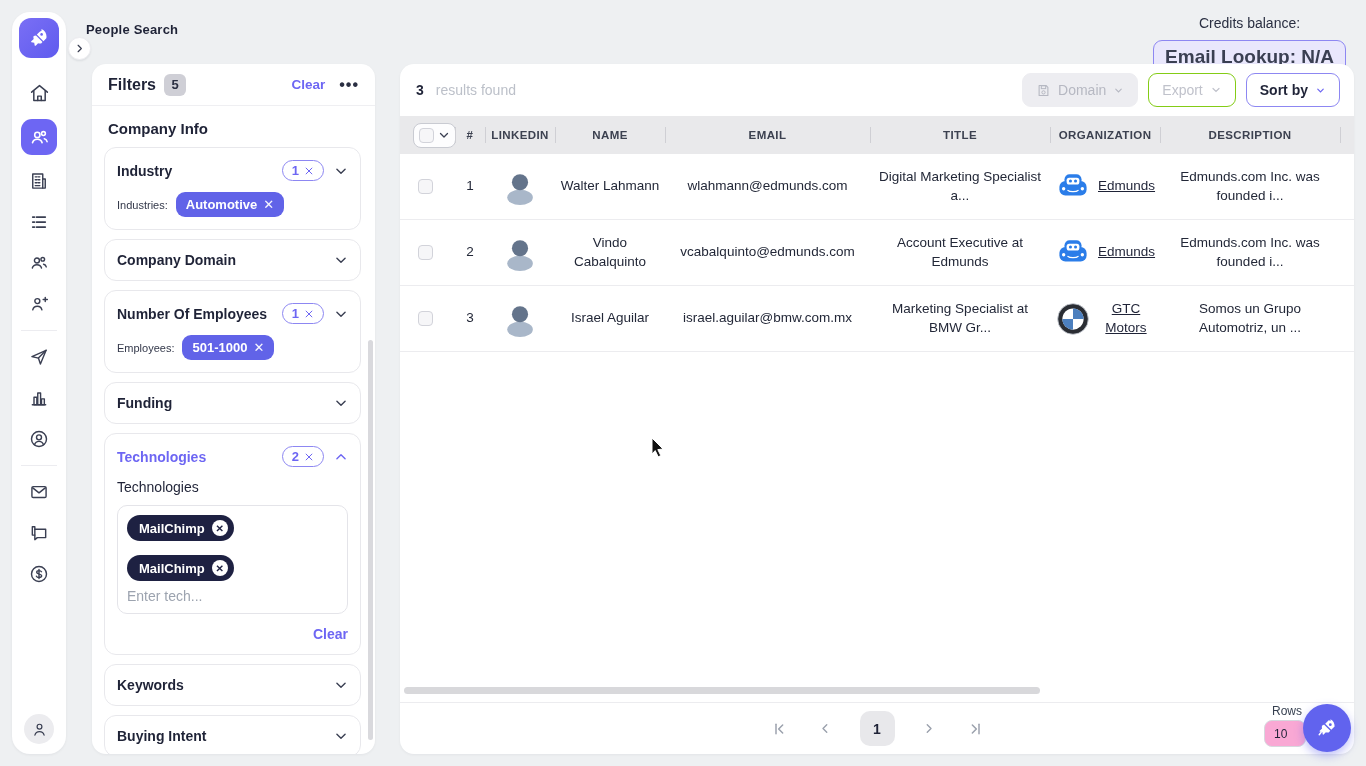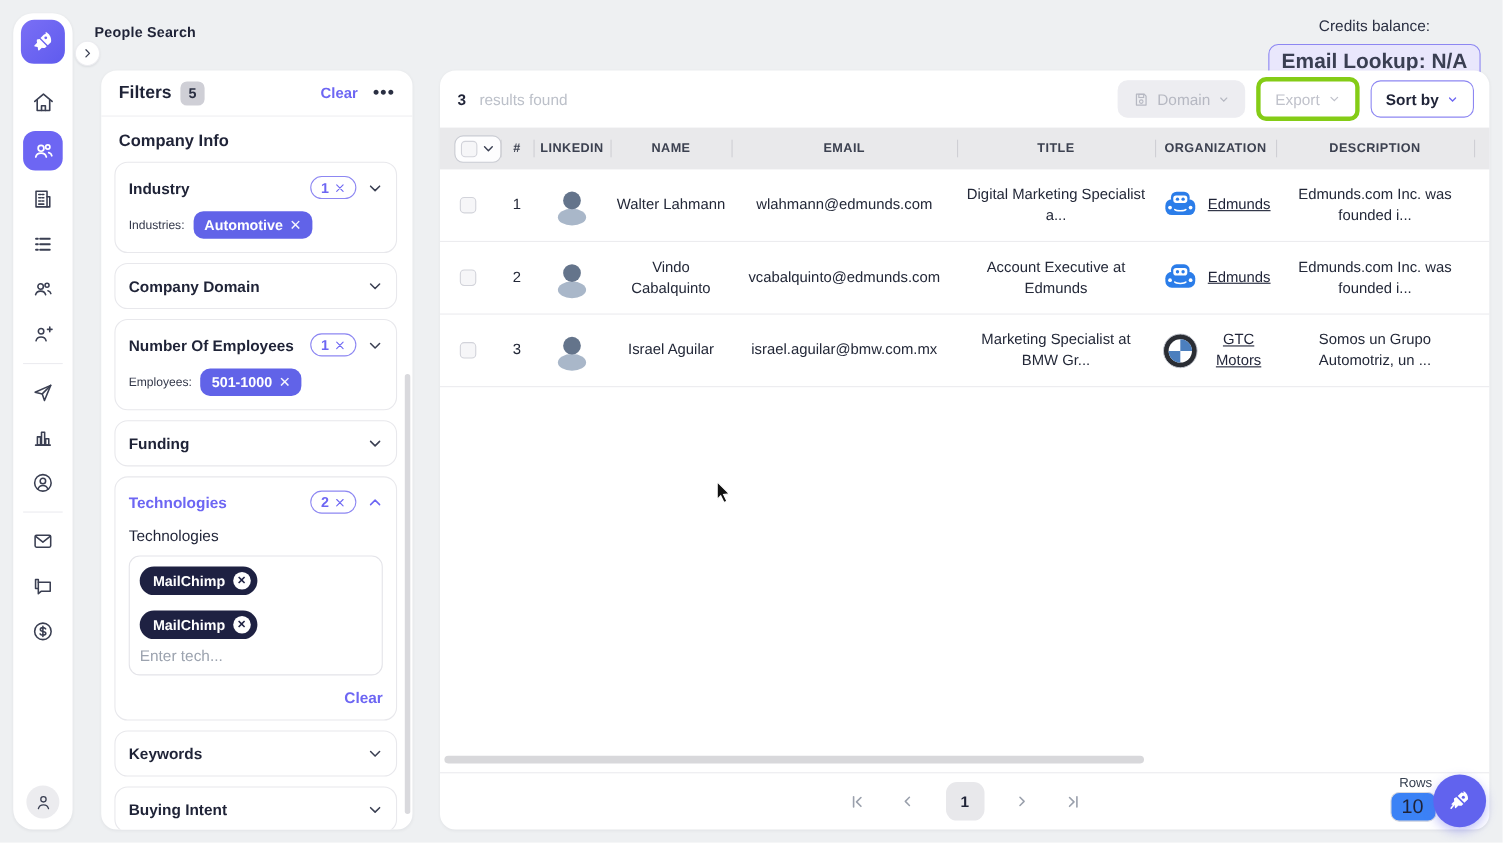--- a/index.html
+++ b/index.html
@@ -56,21 +56,21 @@
   .filters-scrollbar { position:absolute; right:2px; top:276px; width:5px; height:400px; border-radius:3px; background:#d9d9dd; cursor:grab; }
 
   
   .main-panel { position:absolute; left:400px; top:64px; width:954px; height:690px; background:#fff; border-radius:14px; box-shadow:0 1px 3px rgba(16,24,40,.05); }
   .toolbar { height:52px; display:flex; align-items:center; padding:0 14px 0 16px; gap:10px; }
   .results-count { font-size:14px; font-weight:700; color:#1f2337; }
   .results-text { font-size:14px; color:#bcc0c9; margin-left:2px; }
   .toolbar-spacer { flex:1; }
   .btn { display:flex; align-items:center; gap:7px; border-radius:9px; font-size:14px; padding:8px 13px; cursor:pointer; }
   .btn-actions { background:#ededf1; color:#b6b8c2; border:1px solid #ededf1; }
-  .btn-export { background:#fff; color:#c0c2cb; border:4px solid #84cc16; }
+  .btn-export { background:#fff; color:#c0c2cb; border:1px solid #84cc16; }
   .btn-sort { background:#fff; color:#1f2337; font-weight:600; border:1.5px solid #8d87f2; }
 
   .thead { height:38px; background:#e9e9eb; display:grid; grid-template-columns:55px 30px 70px 110px 205px 180px 110px 180px 1fr; align-items:center; }
   .th { font-size:11.5px; font-weight:700; color:#3c4150; text-align:center; letter-spacing:.4px; height:100%; display:flex; align-items:center; justify-content:center; background-image:linear-gradient(#cfcfd4,#cfcfd4); background-repeat:no-repeat; background-position:left center; background-size:1px 16px; }
   .th:first-child { background-image:none; justify-content:flex-start; padding-left:13px; }
   .select-all-box { display:flex; align-items:center; gap:4px; border:1px solid #c9cbd2; border-radius:8px; padding:4px 5px; background:#fdfdfe; cursor:pointer; }
   .cb { width:15px; height:15px; border:1px solid #d2d3da; border-radius:4px; background:#f6f6f8; cursor:pointer; }
 
   .trow { height:66px; display:grid; grid-template-columns:55px 30px 70px 110px 205px 180px 110px 180px 1fr; align-items:center; border-bottom:1px solid #ececef; }
   .td { font-size:13.5px; color:#232838; text-align:center; line-height:1.35; padding:0 4px; }
@@ -79,21 +79,21 @@
   .org-link { color:#1f2337; text-decoration:underline; cursor:pointer; max-width:56px; }
   .avatar { width:38px; height:38px; margin:0 auto; }
 
   .hscrollbar { position:absolute; left:4px; bottom:60px; width:636px; height:7px; border-radius:4px; background:#d8d8db; cursor:grab; }
 
   .pagination { position:absolute; left:0; bottom:0; width:100%; height:52px; border-top:1px solid #ececef; display:flex; align-items:center; justify-content:center; gap:22px; }
   .pg-btn { color:#9aa0ac; cursor:pointer; display:flex; align-items:center; justify-content:center; width:24px; height:24px; }
   .pg-current { width:35px; height:35px; background:#e8e8eb; border-radius:10px; display:flex; align-items:center; justify-content:center; font-size:14px; font-weight:600; color:#1f2337; cursor:pointer; }
   .rows-widget { position:absolute; right:48px; bottom:7px; }
   .rows-label { font-size:12px; color:#374151; text-align:left; padding-left:8px;margin-top:36px; }
-  .rows-select { width:42px; height:27px; border:1px solid #d7d8de; border-radius:8px; background:#3b82f6; display:flex; align-items:center; padding-left:9px; font-size:18px; color:#1f2337; margin-top:2px; cursor:pointer; }
+  .rows-select { width:42px; height:27px; border:1px solid #d7d8de; border-radius:8px; background:#f9a8d4; display:flex; align-items:center; padding-left:9px; font-size:12px; color:#1f2337; margin-top:2px; cursor:pointer; }
 
   .fab { position:absolute; left:1303px; top:704px; width:48px; height:48px; border-radius:50%; background:#6163ee; box-shadow:0 4px 10px rgba(97,99,238,.4); display:flex; align-items:center; justify-content:center; cursor:pointer; z-index:20; }
 
   .cursor { position:absolute; left:648px; top:437px; z-index:50; pointer-events:none; }
 </style>
 </head>
 <body>
 
 <div class="sidebar">
   <div class="logo">

